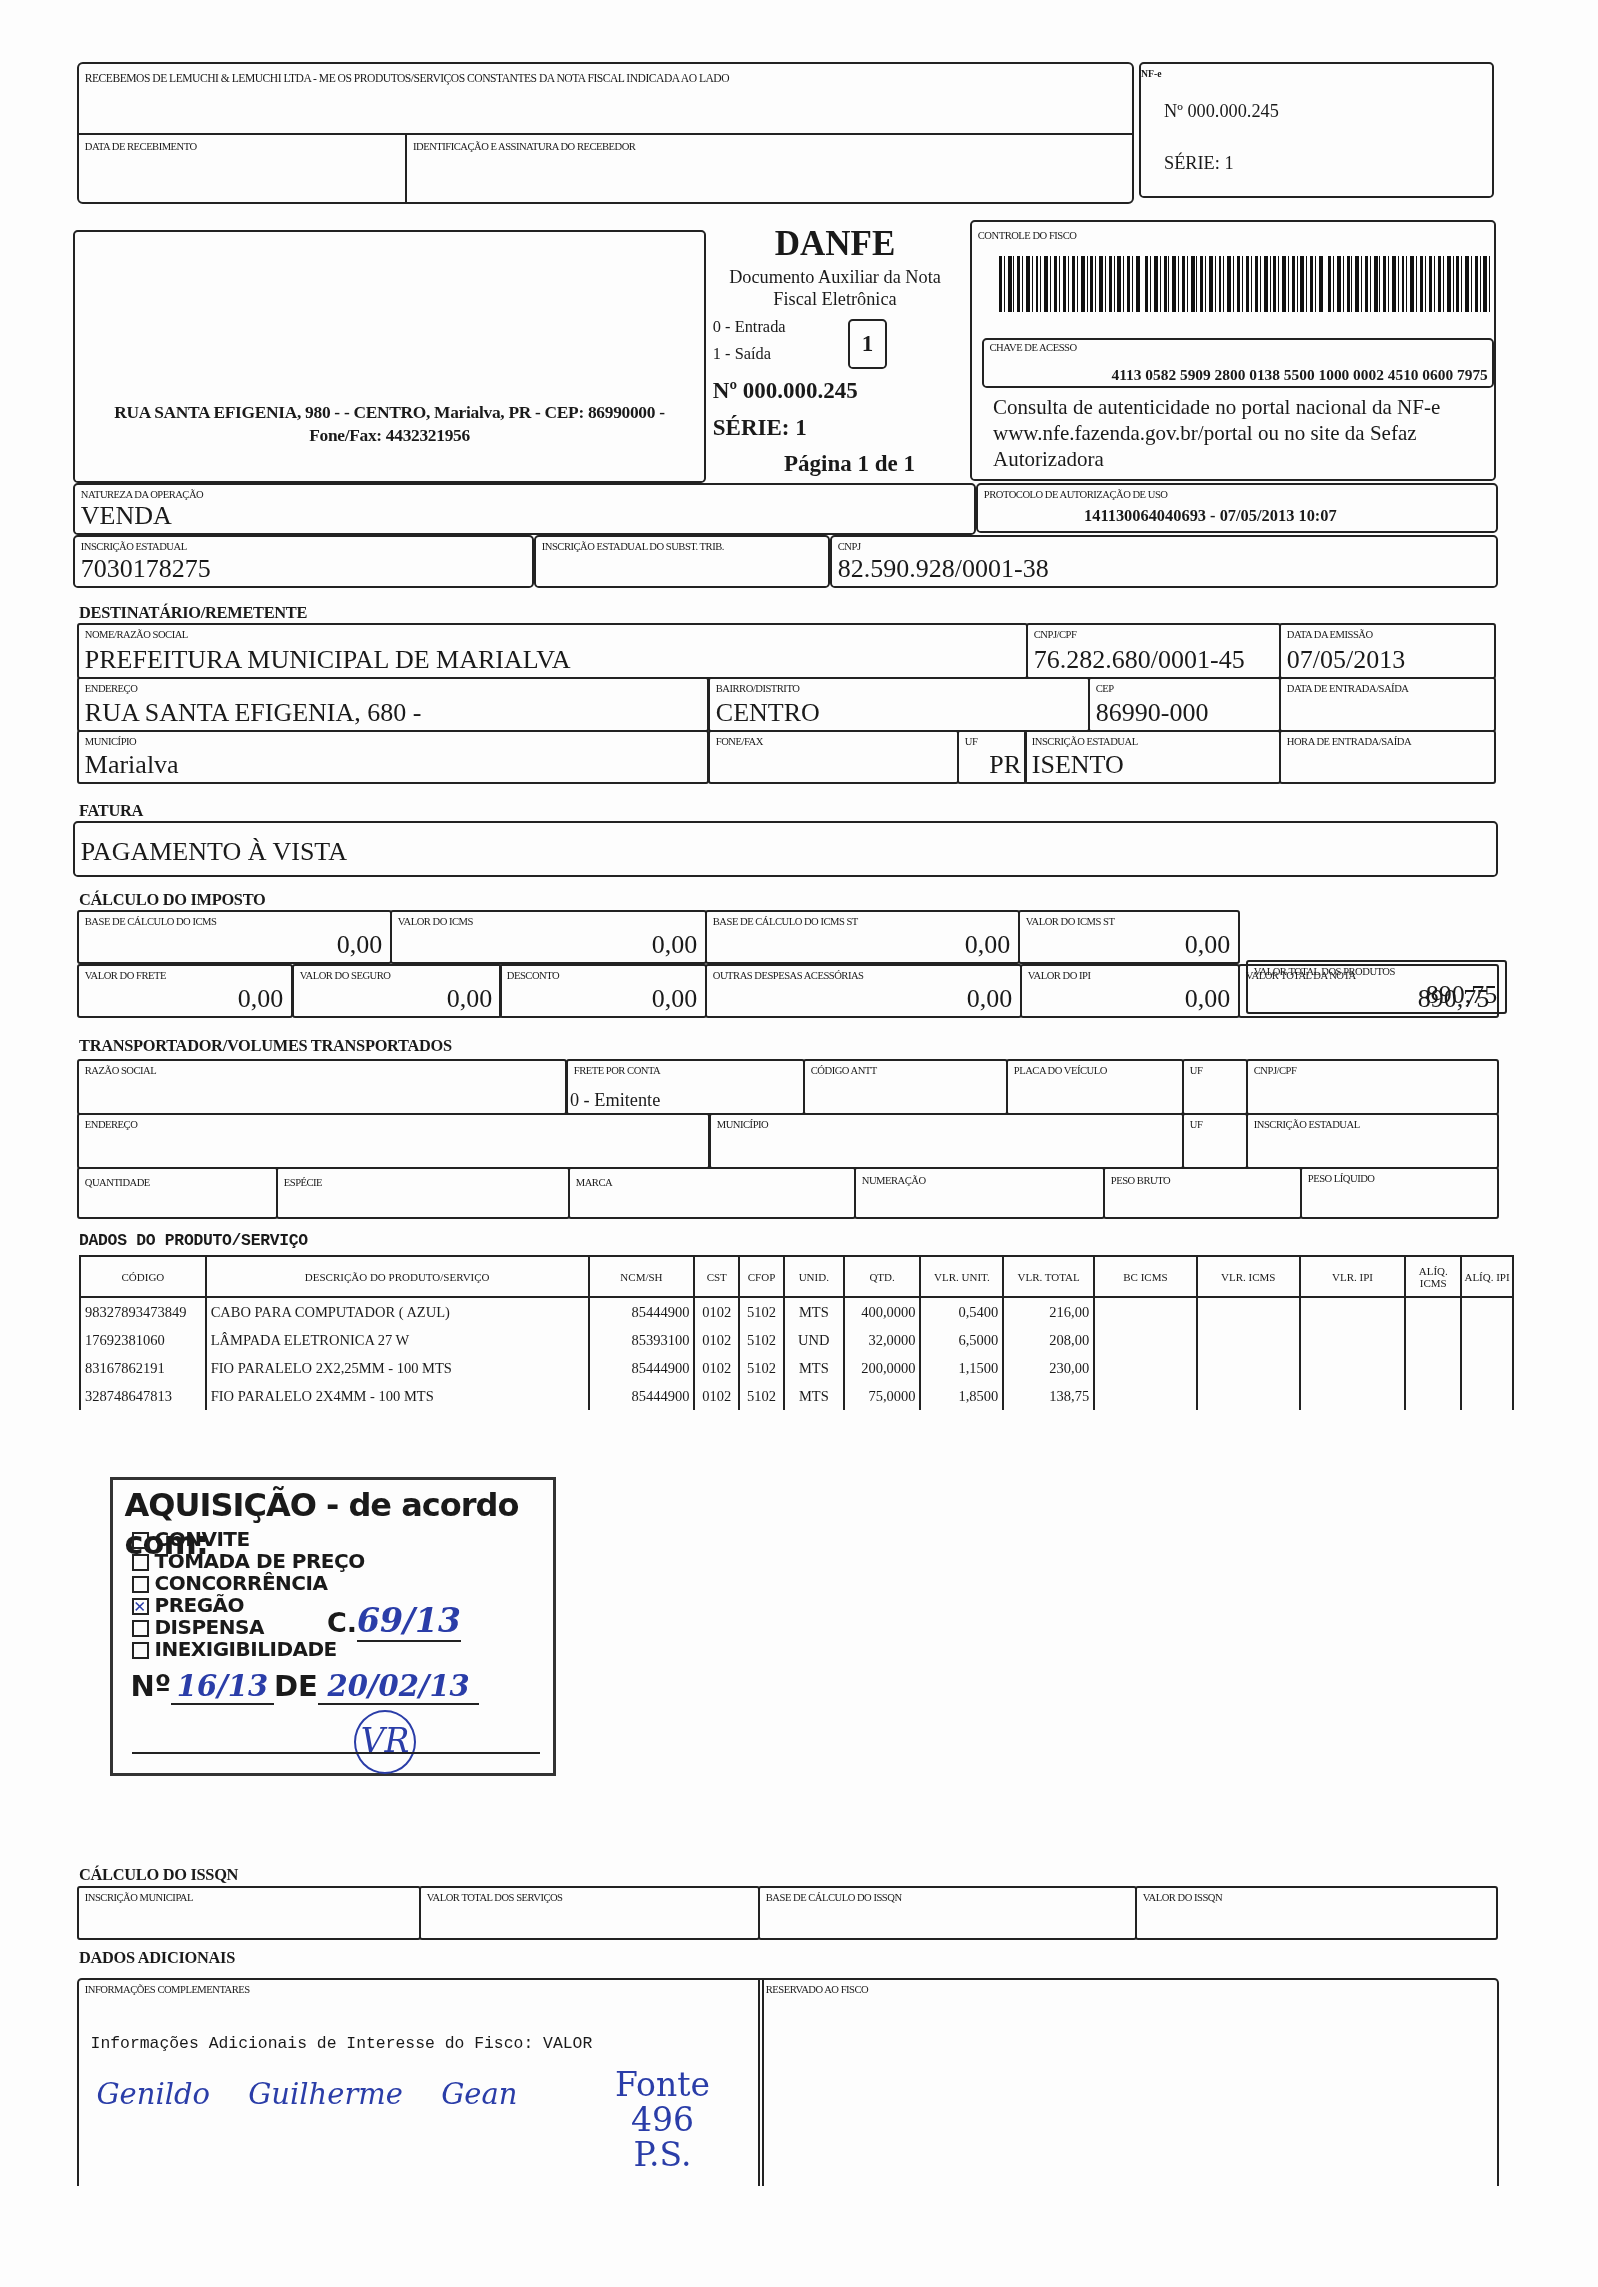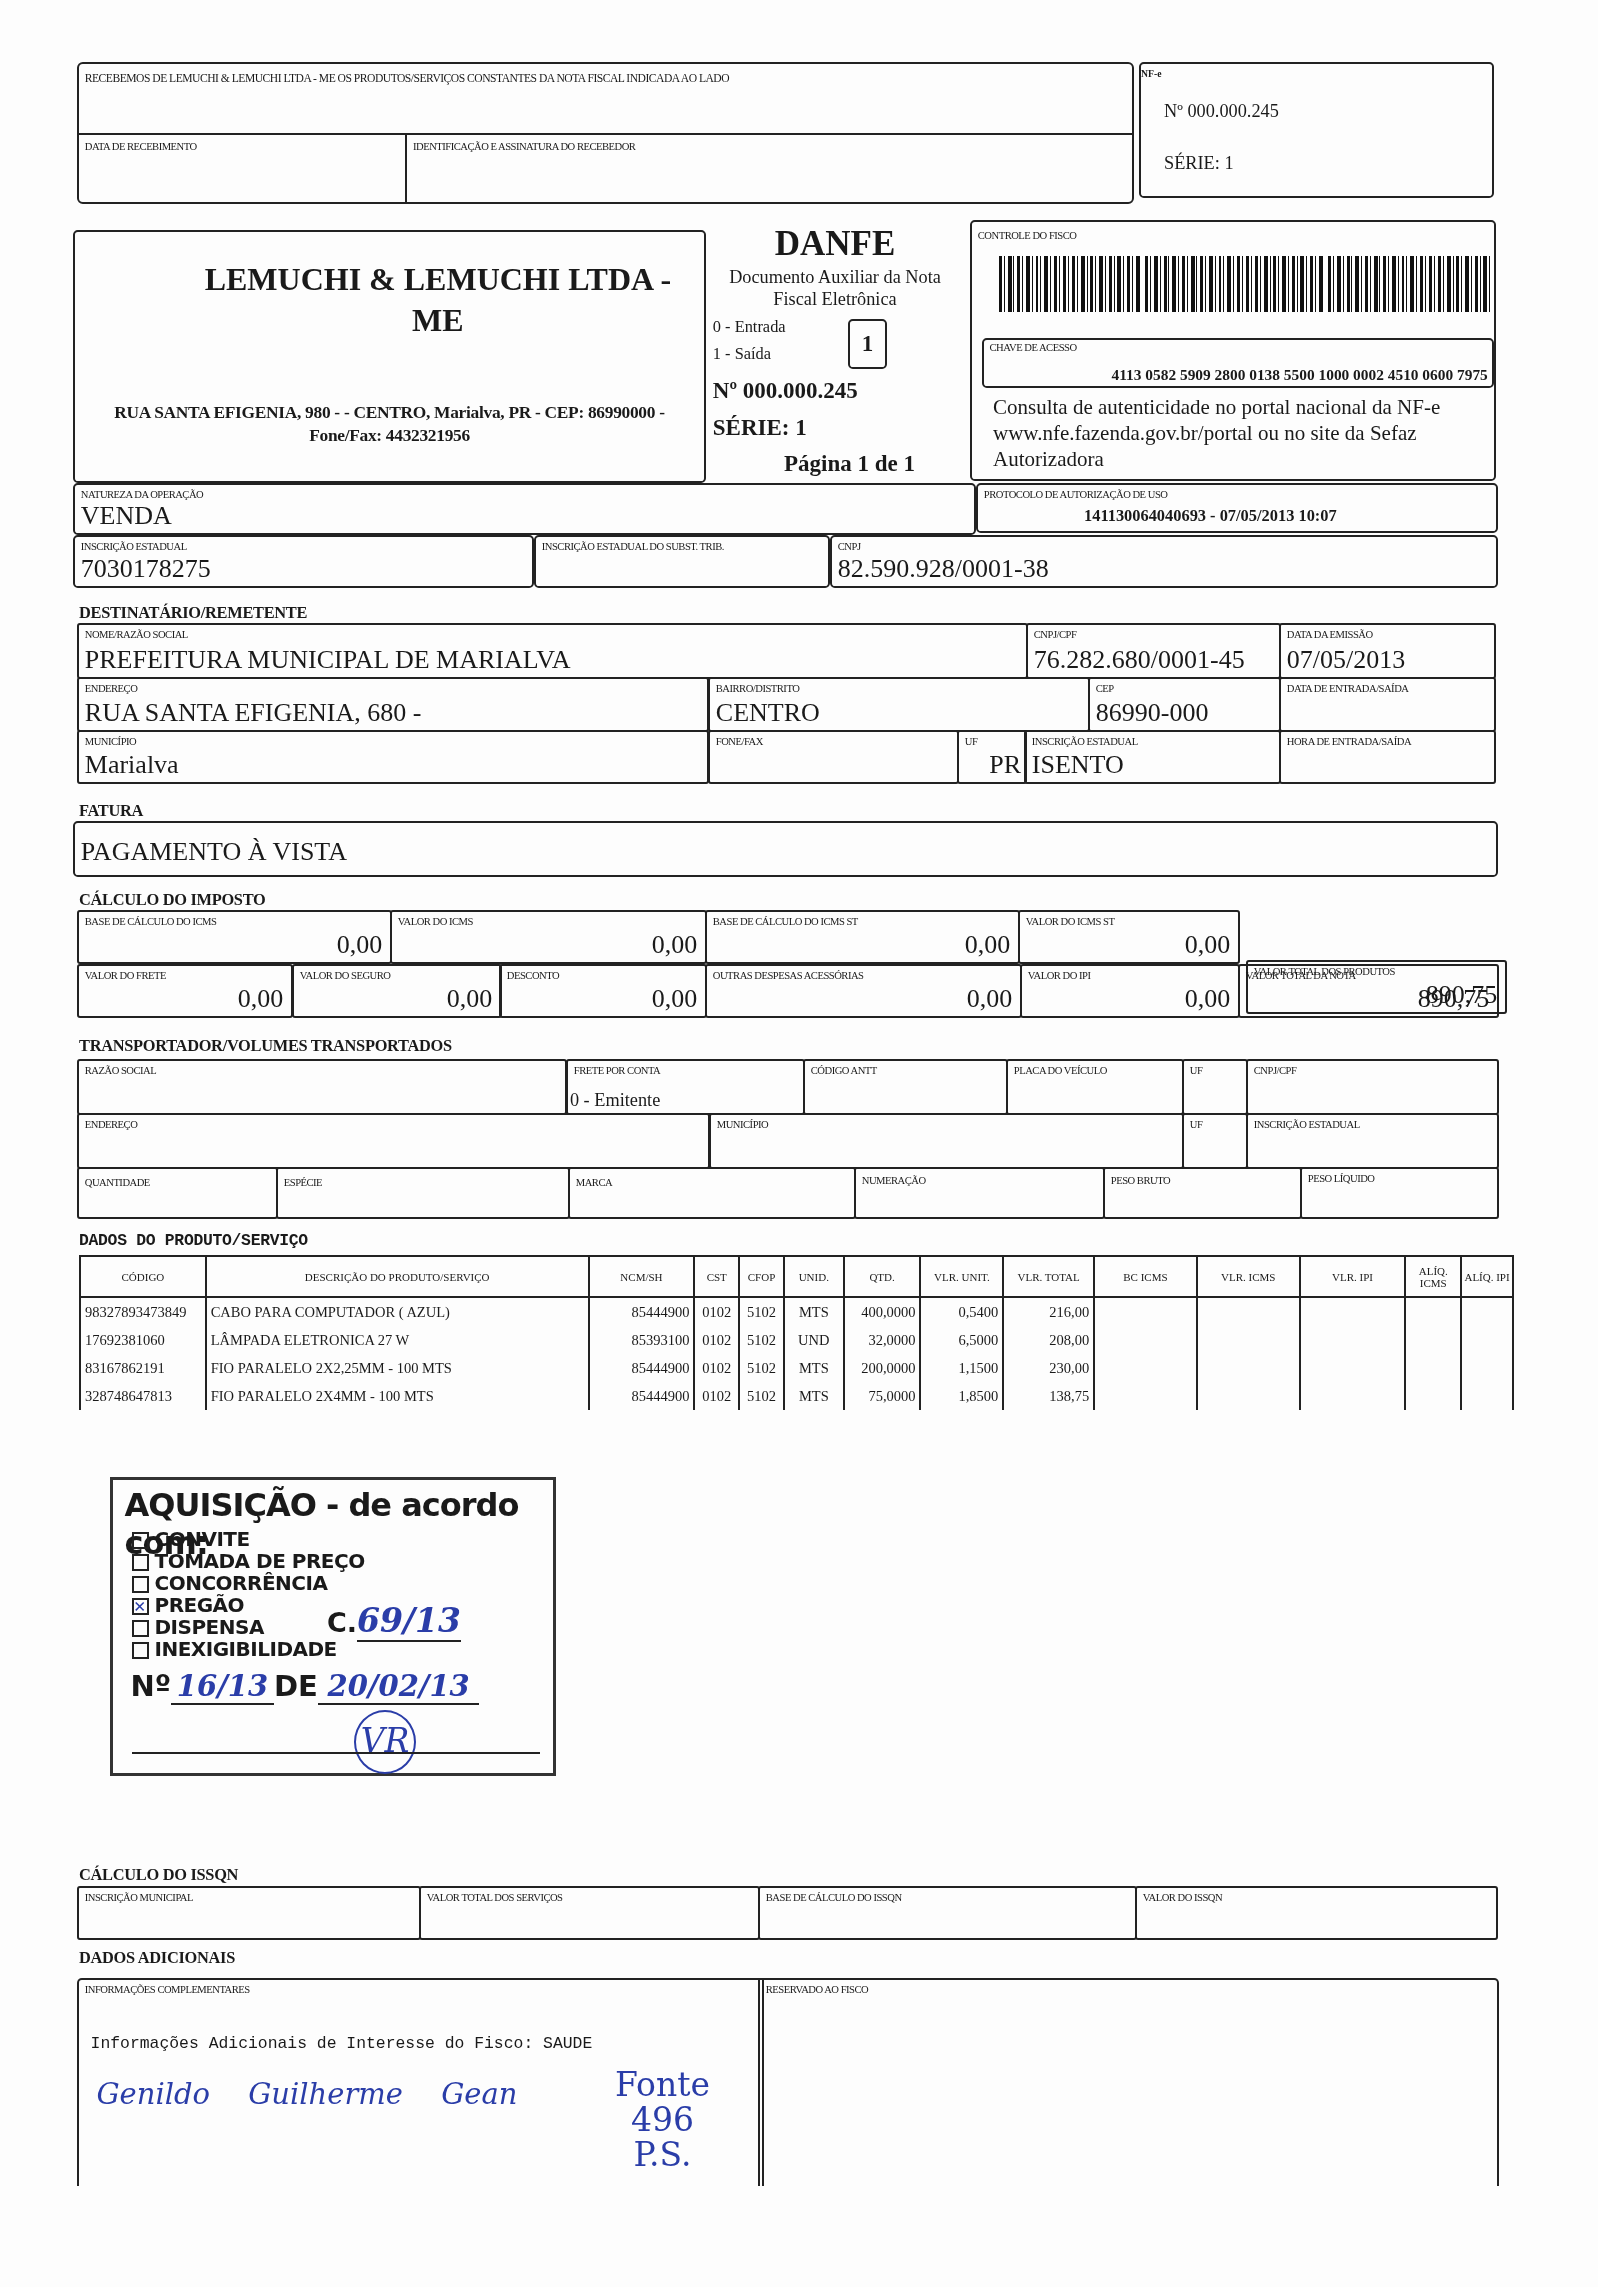--- a/index.html
+++ b/index.html
@@ -33,21 +33,20 @@
   <div class="lbl" style="top:77px;">DATA DE RECEBIMENTO</div>
   <div class="lbl" style="left:334px;top:77px;">IDENTIFICAÇÃO E ASSINATURA DO RECEBEDOR</div>
 </div>
 <div class="box" style="left:1139px;top:62px;width:355px;height:136px;">
   <div class="abs" style="left:0;right:8px;top:3.9px;text-align:left;font-size:9.7px;font-weight:bold;">NF-e</div>
   <div class="abs" style="left:23px;top:37px;font-size:18.3px;">Nº 000.000.245</div>
   <div class="abs" style="left:23px;top:89px;font-size:18.3px;">SÉRIE: 1</div>
 </div>
 
 <div class="box" style="left:73px;top:230px;width:633px;height:253px;">
-  <div class="abs" style="left:116px;right:19.3px;top:27px;text-align:center;font-size:32px;font-weight:bold;line-height:41px;">LEMUCHI &amp; LEMUCHI LTDA - ME</div>
   <div class="abs" style="left:9.7px;right:9.7px;top:169px;text-align:center;font-size:17.4px;font-weight:bold;line-height:23px;letter-spacing:-0.3px;">RUA SANTA EFIGENIA, 980 - - CENTRO, Marialva, PR - CEP: 86990000 - Fone/Fax: 4432321956</div>
 </div>
 <div class="abs" style="left:707px;top:224px;width:256px;height:261px;">
   <div class="abs" style="left:0;right:0;top:0;text-align:center;font-size:35px;font-weight:bold;">DANFE</div>
   <div class="abs" style="left:0;right:0;top:42px;text-align:center;font-size:18.3px;line-height:22px;">Documento Auxiliar da Nota Fiscal Eletrônica</div>
   <div class="abs" style="left:5.8px;top:93px;font-size:16.4px;">0 - Entrada</div>
   <div class="abs" style="left:5.8px;top:120px;font-size:16.4px;">1 - Saída</div>
   <div class="abs" style="left:141px;top:95px;width:39px;height:50px;border:2.4px solid #222;border-radius:4.8px;box-sizing:border-box;text-align:center;line-height:46px;font-size:23px;font-weight:bold;">1</div>
   <div class="abs" style="left:5.8px;top:154px;font-size:23px;font-weight:bold;">Nº 000.000.245</div>
   <div class="abs" style="left:5.8px;top:191px;font-size:23px;font-weight:bold;">SÉRIE: 1</div>
@@ -358,21 +357,21 @@
       <div class="lbl">BASE DE CÁLCULO DO ISSQN</div>
     </div>
     <div class="cell" style="left: 1135px; top: 1886px; width: 363px; height: 54px;">
       <div class="lbl">VALOR DO ISSQN</div>
     </div>
   </div>
 
 <div class="sec" style="top:1948px;">DADOS ADICIONAIS</div>
 <div class="abs" style="left:77px;top:1978px;width:687px;height:208px;border:2.4px solid #222;border-bottom:none;border-radius:4.8px 0 0 0;box-sizing:border-box;">
   <div class="lbl">INFORMAÇÕES COMPLEMENTARES</div>
-  <div class="abs" style="left:11.6px;top:54px;font-family:'Liberation Mono',monospace;font-size:16.4px;">Informações Adicionais de Interesse do Fisco: SAUDE</div>
+  <div class="abs" style="left:11.6px;top:54px;font-family:'Liberation Mono',monospace;font-size:16.4px;">Informações Adicionais de Interesse do Fisco: VALOR</div>
   <div class="abs hand" style="left:17.4px;top:97px;font-size:29px;">
     <span style="margin-right:29px;">Genildo</span>
     <span style="margin-right:29px;">Guilherme</span>
     <span>Gean</span>
   </div>
   <div class="abs hand" style="left:536px;top:87px;font-size:33px;line-height:35px;text-align:center;font-style:normal;">
     <div>Fonte</div>
     <div>496</div>
     <div>P.S.</div>
   </div>

